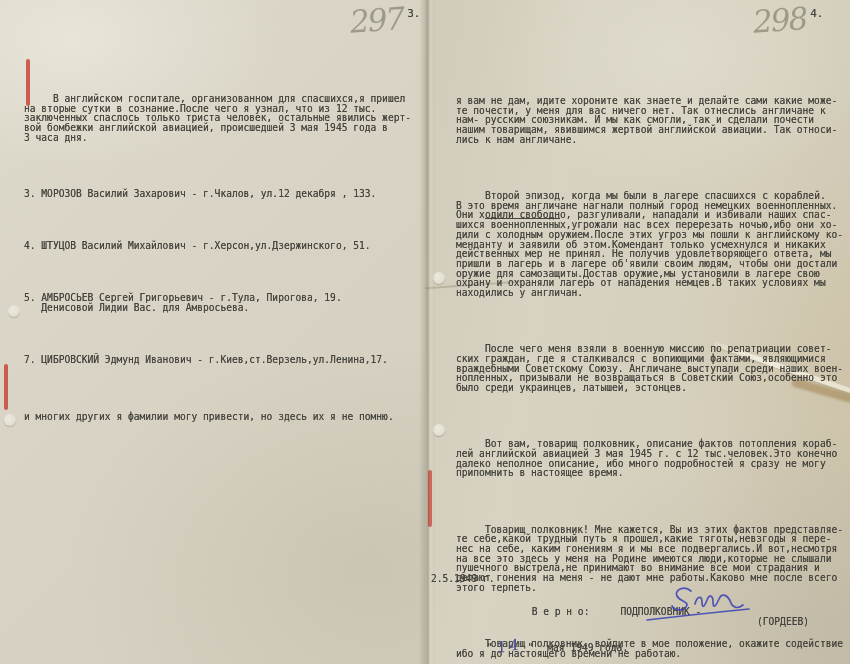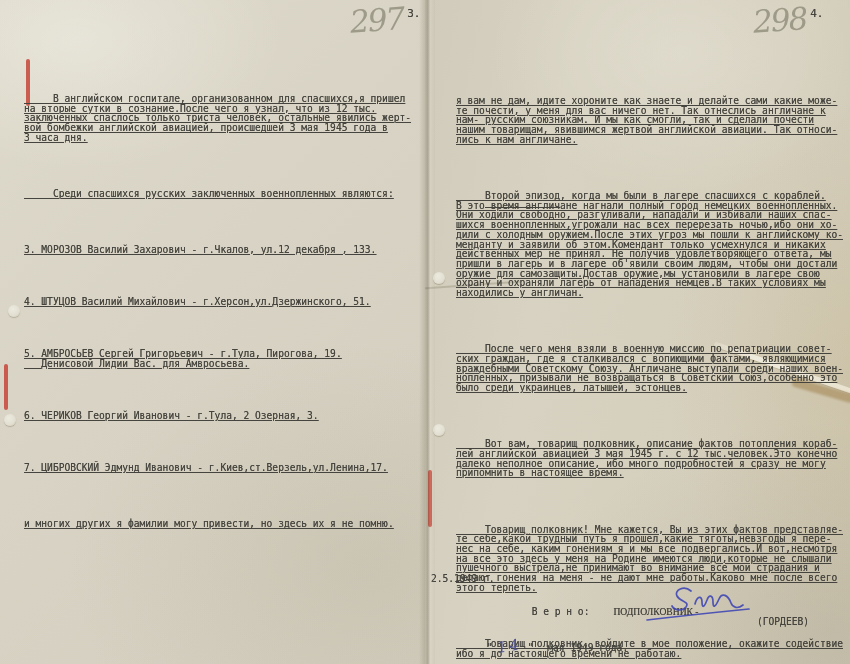--- a/index.html
+++ b/index.html
@@ -27,25 +27,25 @@
       radial-gradient(ellipse 260px 380px at 100% 55%, rgba(190,158,95,.16), transparent 70%),
       radial-gradient(ellipse 420px 300px at 95% 95%, rgba(110,98,70,.14), transparent 70%),
       linear-gradient(100deg,#d0cbba 0%,#d7d2c1 30%,#d5cfbd 70%,#cec8b5 100%);
   }
   .seam{position:absolute;left:419px;top:0;width:16px;height:664px;pointer-events:none;
     background:linear-gradient(90deg, rgba(90,80,60,0) 0%, rgba(90,80,60,.20) 40%, rgba(70,62,45,.28) 55%, rgba(255,255,248,.10) 70%, rgba(90,80,60,.04) 100%);}
   .content{position:absolute;white-space:pre-wrap;color:var(--ink);}
   .page-left .content{left:24px;top:56px;width:398px;}
   .page-right .content{left:31px;top:58px;width:396px;}
   .content p{margin:0 0 8.5px;font-size:9.6px;line-height:9.7px;white-space:pre-wrap;
-    text-shadow:0 0 .55px rgba(66,64,56,.75);text-decoration:underline;}
+    text-shadow:0 0 .55px rgba(66,64,56,.75);}
   .content p.li{margin-bottom:4.5px;}
   .content p.li-last{margin-bottom:8.5px;}
   .content p.tight{margin-bottom:7px;}
-  .u{border-bottom:1px solid currentColor;padding-bottom:6px;}
+  .u{border-bottom:1px solid currentColor;padding-bottom:17px;}
   .pagenum{position:absolute;pointer-events:none;}
   .hand-num{font-family:"DejaVu Serif","Liberation Serif",serif;font-style:italic;
     font-size:31px;color:var(--pencil);letter-spacing:-2px;display:inline-block;
     transform:rotate(-4deg);opacity:.85;font-weight:400;}
   .typed-num{font-size:11px;color:var(--ink);vertical-align:14px;margin-left:4px;
     text-shadow:0 0 .5px rgba(66,64,56,.7);}
   .red-mark{position:absolute;width:3.5px;background:var(--red-mark);opacity:.85;border-radius:2px;}
   .hole{position:absolute;width:12px;height:12px;border-radius:50%;
     background:radial-gradient(circle at 40% 35%, #ece9de 0%, #e2dfd2 60%, rgba(190,183,162,.55) 100%);
     box-shadow:0 1px 1px rgba(110,100,75,.35);}
@@ -78,26 +78,24 @@
     <div class="red-mark" style="left:4px;top:364px;height:46px;"></div>
     <div class="hole" style="left:8px;top:305px;"></div>
     <div class="hole" style="left:4px;top:414px;"></div>
 
     <div class="content">
       <p>     В английском госпитале, организованном для спасшихся,я пришел
 на вторые сутки в сознание.После чего я узнал, что из 12 тыс.
 заключенных спаслось только триста человек, остальные явились жерт-
 вой бомбежки английской авиацией, происшедшей 3 мая 1945 года в
 3 часа дня.</p>
-      <p style="margin-bottom:8px;">     Среди спасшихся русских заключенных военнопленных являются:</p>
       <p class="li">3. МОРОЗОВ Василий Захарович - г.Чкалов, ул.12 декабря , 133.</p>
       <p class="li">4. ШТУЦОВ Василий Михайлович - г.Херсон,ул.Дзержинского, 51.</p>
       <p class="li">5. АМБРОСЬЕВ Сергей Григорьевич - г.Тула, Пирогова, 19.
    Денисовой Лидии Вас. для Амвросьева.</p>
-      <p class="li">6. ЧЕРИКОВ Георгий Иванович - г.Тула, 2 Озерная, 3.</p>
       <p class="li-last">7. ЦИБРОВСКИЙ Эдмунд Иванович - г.Киев,ст.Верзель,ул.Ленина,17.</p>
       <p>и многих других я фамилии могу привести, но здесь их я не помню.</p>
       
       
     </div>
   </div>
 
   <div class="page page-right">
     <div class="pagenum" style="left:328px;top:2px;">
       <span class="hand-num">298</span><span class="typed-num">4.</span>
@@ -147,21 +145,21 @@
 ибо я до настоящего времени не работаю.</p>
       
       
       
       
     </div>
 
     <div class="abs" style="left:6px;top:574px;">2.5.1949 г.</div>
 
     <div class="abs" style="left:72px;top:597px;">
-      <span>В е р н о:</span><span style="margin-left:24px;font-family:Liberation Serif, serif;">ПОДПОЛКОВНИК -</span>
+      <span>В е р н о:</span><span style="margin-left:31px;">ПОДПОЛКОВНИК -</span>
     </div>
 
     <svg class="sig-svg" viewBox="0 0 122 44">
       <g fill="none" stroke="#3d45b5" stroke-width="1.7" stroke-linecap="round" stroke-linejoin="round" opacity="0.88">
         <path d="M50 9 C43 3 33 8 36 14 C39 20 49 19 45 25 C41 30 33 28 31 24"></path>
         <path d="M54 22 C56 14 61 13 61 20 C61 26 63 26 66 18 C68 12 72 13 72 20 C72 26 74 26 78 17 C81 10 87 13 90 21 C92 26 97 27 102 23"></path>
         <path d="M6 38 C40 34 78 30 108 27"></path>
       </g>
     </svg>
     <div class="abs" style="left:332px;top:617px;">(ГОРДЕЕВ)</div>

